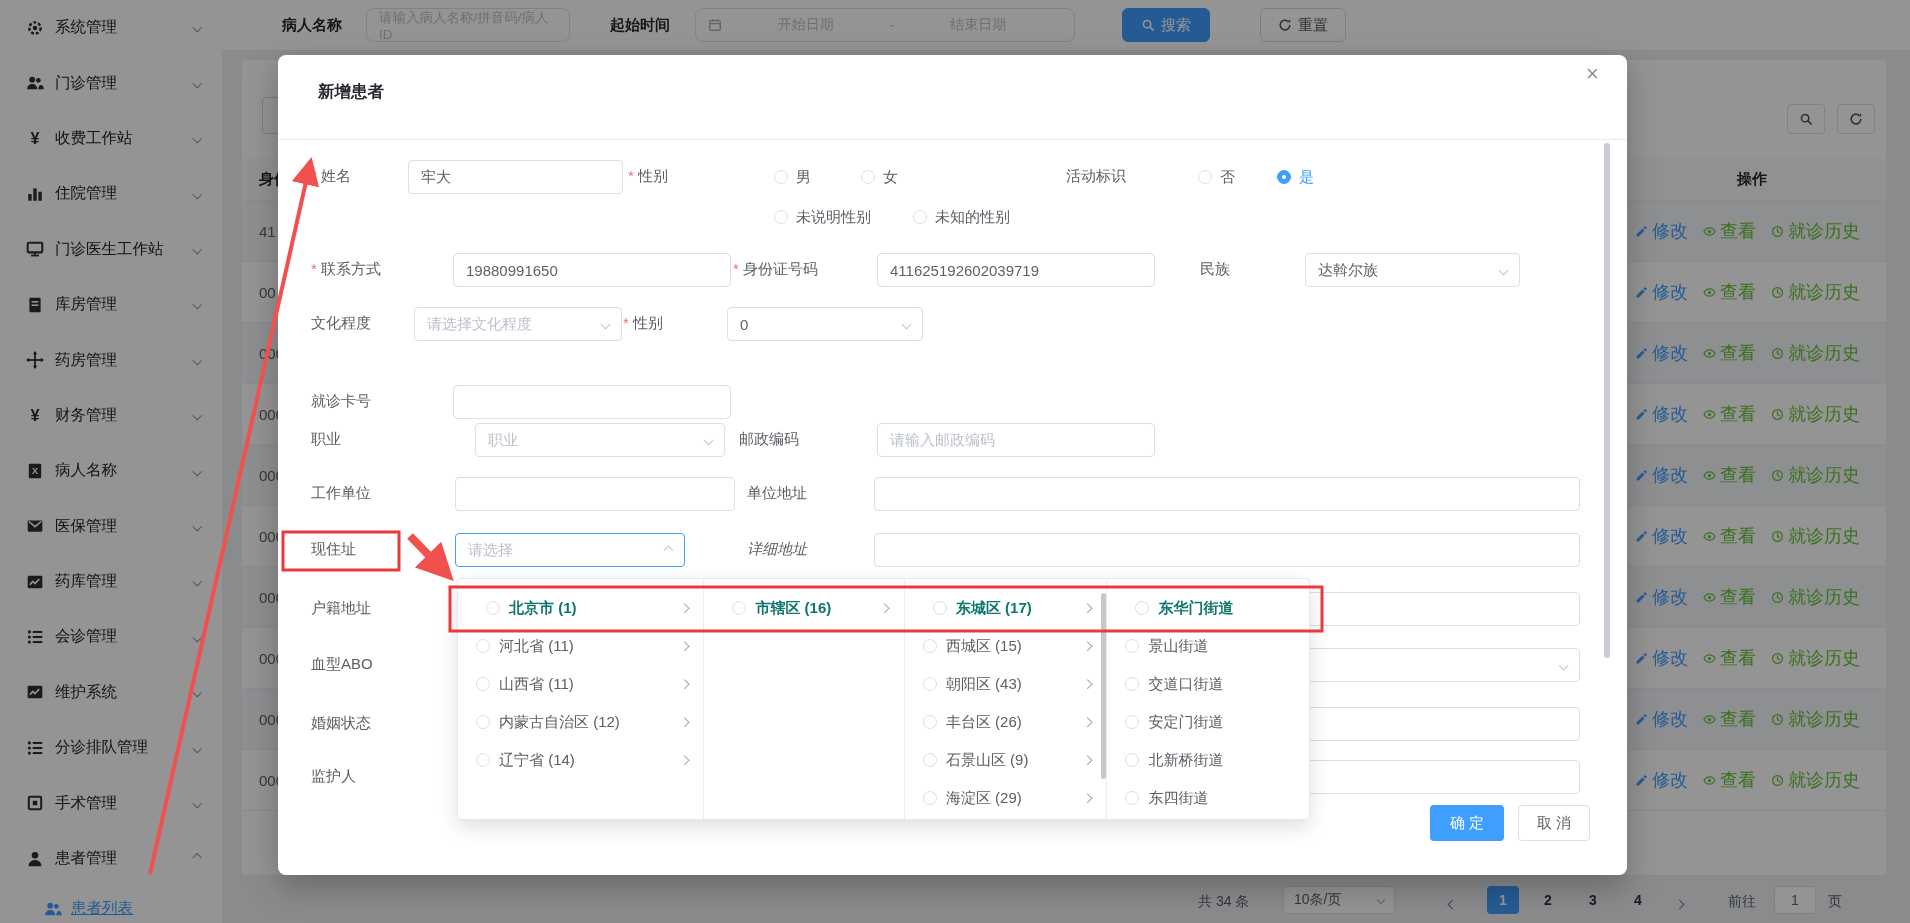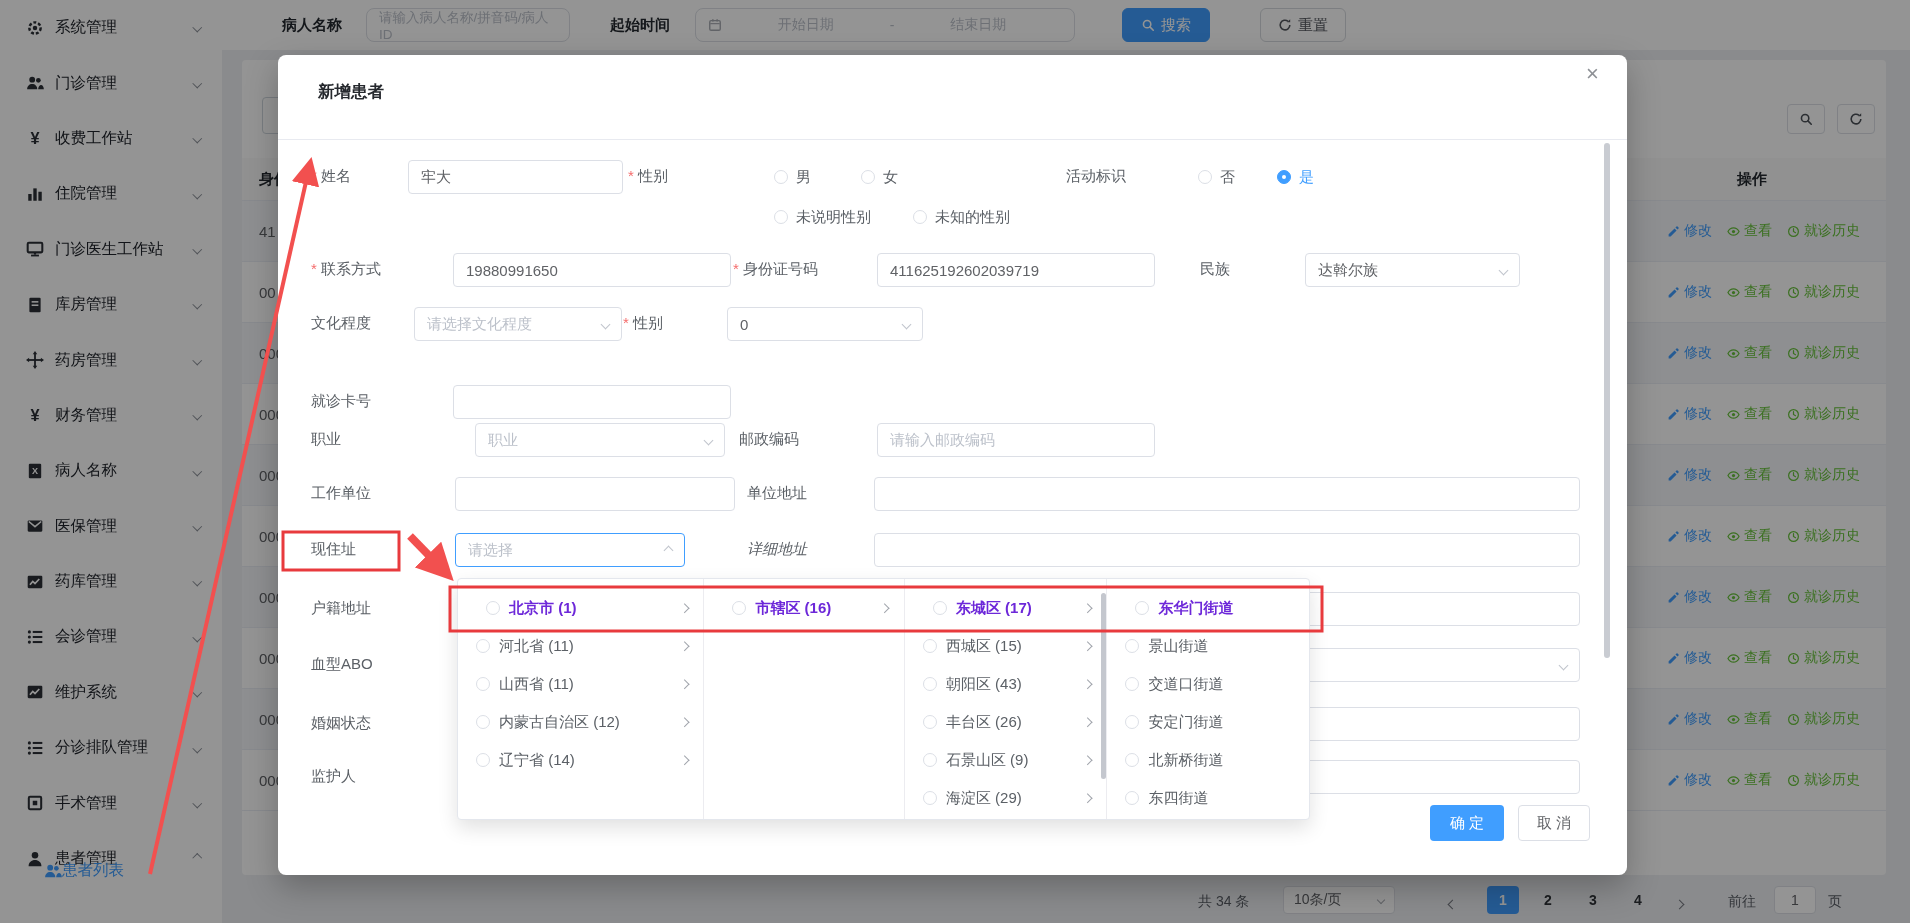--- a/index.html
+++ b/index.html
@@ -11,21 +11,21 @@
   .side-item{display:flex;align-items:center;height:55.4px;padding:0 22px 0 26px;gap:11px;cursor:pointer;}
   .s-ic{width:18px;height:18px;color:#2b2f36;flex:none;display:flex;align-items:center;}
   .s-ic svg,.ai svg{width:100%;height:100%;display:block;}
   .s-lb{flex:1;font-size:15.5px;font-weight:500;color:#20242b;white-space:nowrap;}
   .chev{display:inline-block;width:7px;height:7px;border-right:1.5px solid currentColor;border-bottom:1.5px solid currentColor;}
   .chev.down{transform:rotate(45deg);}
   .chev.up{transform:rotate(-135deg);}
   .chev.right{transform:rotate(-45deg);}
   .chev.left{transform:rotate(135deg);}
   .side-item .chev{color:#8a8f98;width:6.5px;height:6.5px;}
-  .side-sub{position:absolute;left:44px;top:860px;display:flex;align-items:center;color:#409eff;font-size:15.5px;font-weight:500;}
+  .side-sub{position:absolute;left:44px;top:898px;display:flex;align-items:center;gap:9px;color:#409eff;font-size:15.5px;font-weight:500;text-decoration:underline;}
   .side-sub .s-ic{color:#409eff;}
   
   .toolbar{position:absolute;left:222px;top:0;width:1688px;height:50px;background:#fff;z-index:1;}
   .tb-label{position:absolute;top:16px;font-size:15px;font-weight:700;color:#24292f;}
   .tb-box{position:absolute;top:8px;height:34px;border:1px solid #dcdfe6;border-radius:8px;background:#fff;
     display:flex;align-items:center;padding:0 12px;font-size:14px;color:#606266;}
   .ph{color:#bcc1ca;}
   .tb-btn{position:absolute;top:8px;height:34px;border-radius:6px;display:flex;align-items:center;justify-content:center;
     gap:6px;font-size:15px;cursor:pointer;}
   .btn-blue{background:#409eff;color:#fff;border:1px solid #409eff;}
@@ -38,21 +38,21 @@
     color:#409eff;font-size:20px;display:flex;align-items:center;justify-content:center;cursor:pointer;background:#fff;}
   .icon-btn{position:absolute;top:44px;width:38px;height:30px;border:1px solid #dcdfe6;border-radius:4px;color:#4b5057;
     display:flex;align-items:center;justify-content:center;cursor:pointer;background:#fff;}
   .icon-btn svg{width:14px;height:14px;}
   .thead{position:absolute;left:0;top:98px;width:100%;height:43px;background:#fafafa;border-bottom:1px solid #ebeef5;}
   .thead span{position:absolute;top:12px;font-size:15px;font-weight:700;color:#24292f;}
   .t-rows{position:absolute;left:0;top:141px;width:100%;}
   .t-row{position:relative;height:61px;border-bottom:1px solid #ebeef5;display:flex;align-items:center;}
   .t-row.alt{background:#f5f7fa;}
   .t-id{margin-left:17px;font-size:15px;color:#606266;}
-  .t-actions{position:absolute;right:26px;top:0;height:100%;display:flex;align-items:center;gap:15px;font-size:14px;}
+  .t-actions{position:absolute;right:26px;top:0;height:100%;display:flex;align-items:center;gap:15px;font-size:18px;}
   .act{display:flex;align-items:center;gap:4px;cursor:pointer;}
   .act i{font-style:normal;}
   .ai{width:13px;height:13px;display:flex;}
   .act.blue{color:#409eff;}
   .act.green{color:#67c23a;}
   
   .pagination{position:absolute;left:0;top:886px;width:1910px;height:30px;z-index:1;font-size:14px;color:#5a5e66;}
   .pg-txt{position:absolute;top:7px;}
   .pg-sel{position:absolute;left:1283px;top:0;width:112px;height:28px;border:1px solid #dcdfe6;border-radius:4px;
     background:#fff;display:flex;align-items:center;justify-content:space-between;padding:0 10px;color:#606266;}
@@ -86,21 +86,21 @@
   .m-btn{position:absolute;height:36px;border-radius:4px;display:flex;align-items:center;justify-content:center;
     font-size:15px;cursor:pointer;}
   .m-scroll{position:absolute;left:1326px;top:88px;width:6px;height:515px;background:#c9ccd2;border-radius:3px;cursor:pointer;}
   
   .cascader{position:absolute;left:457px;top:578px;width:853px;height:242px;background:#fff;border:1px solid #e4e7ed;
     border-radius:4px;box-shadow:0 8px 20px rgba(0,0,0,.12);z-index:30;display:flex;}
   .cs-col{padding-top:10px;border-right:1px solid #ececf0;height:100%;}
   .cs-col:last-child{border-right:none;}
   .cs-item{height:38px;display:flex;align-items:center;padding:0 16px 0 18px;gap:9px;font-size:15px;color:#5b6066;cursor:pointer;}
   .cs-lb{flex:1;white-space:nowrap;}
-  .cs-item.bold{font-weight:700;color:#6d28d9;padding-left:28px;}
+  .cs-item.bold{font-weight:700;color:#0f766e;padding-left:28px;}
   .cs-item .chev{color:#a0a4ab;width:6.5px;height:6.5px;flex:none;}
   .cs-scroll{position:absolute;left:643px;top:14px;width:5px;height:186px;background:#c4c7ce;border-radius:3px;}
   
   .annotations{position:absolute;left:0;top:0;z-index:50;pointer-events:none;}
 </style>
 </head>
 <body>
 
 <div class="stage">
 

